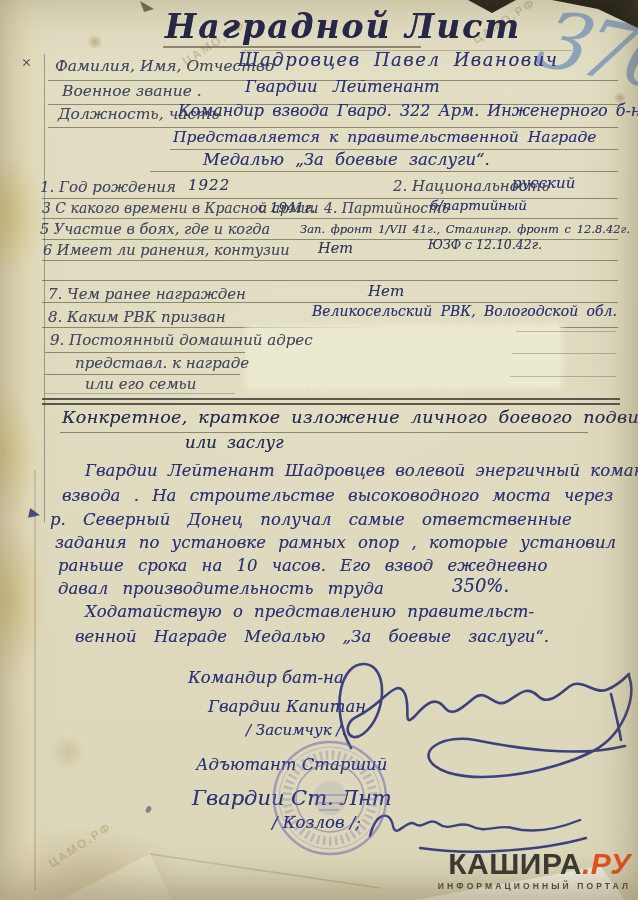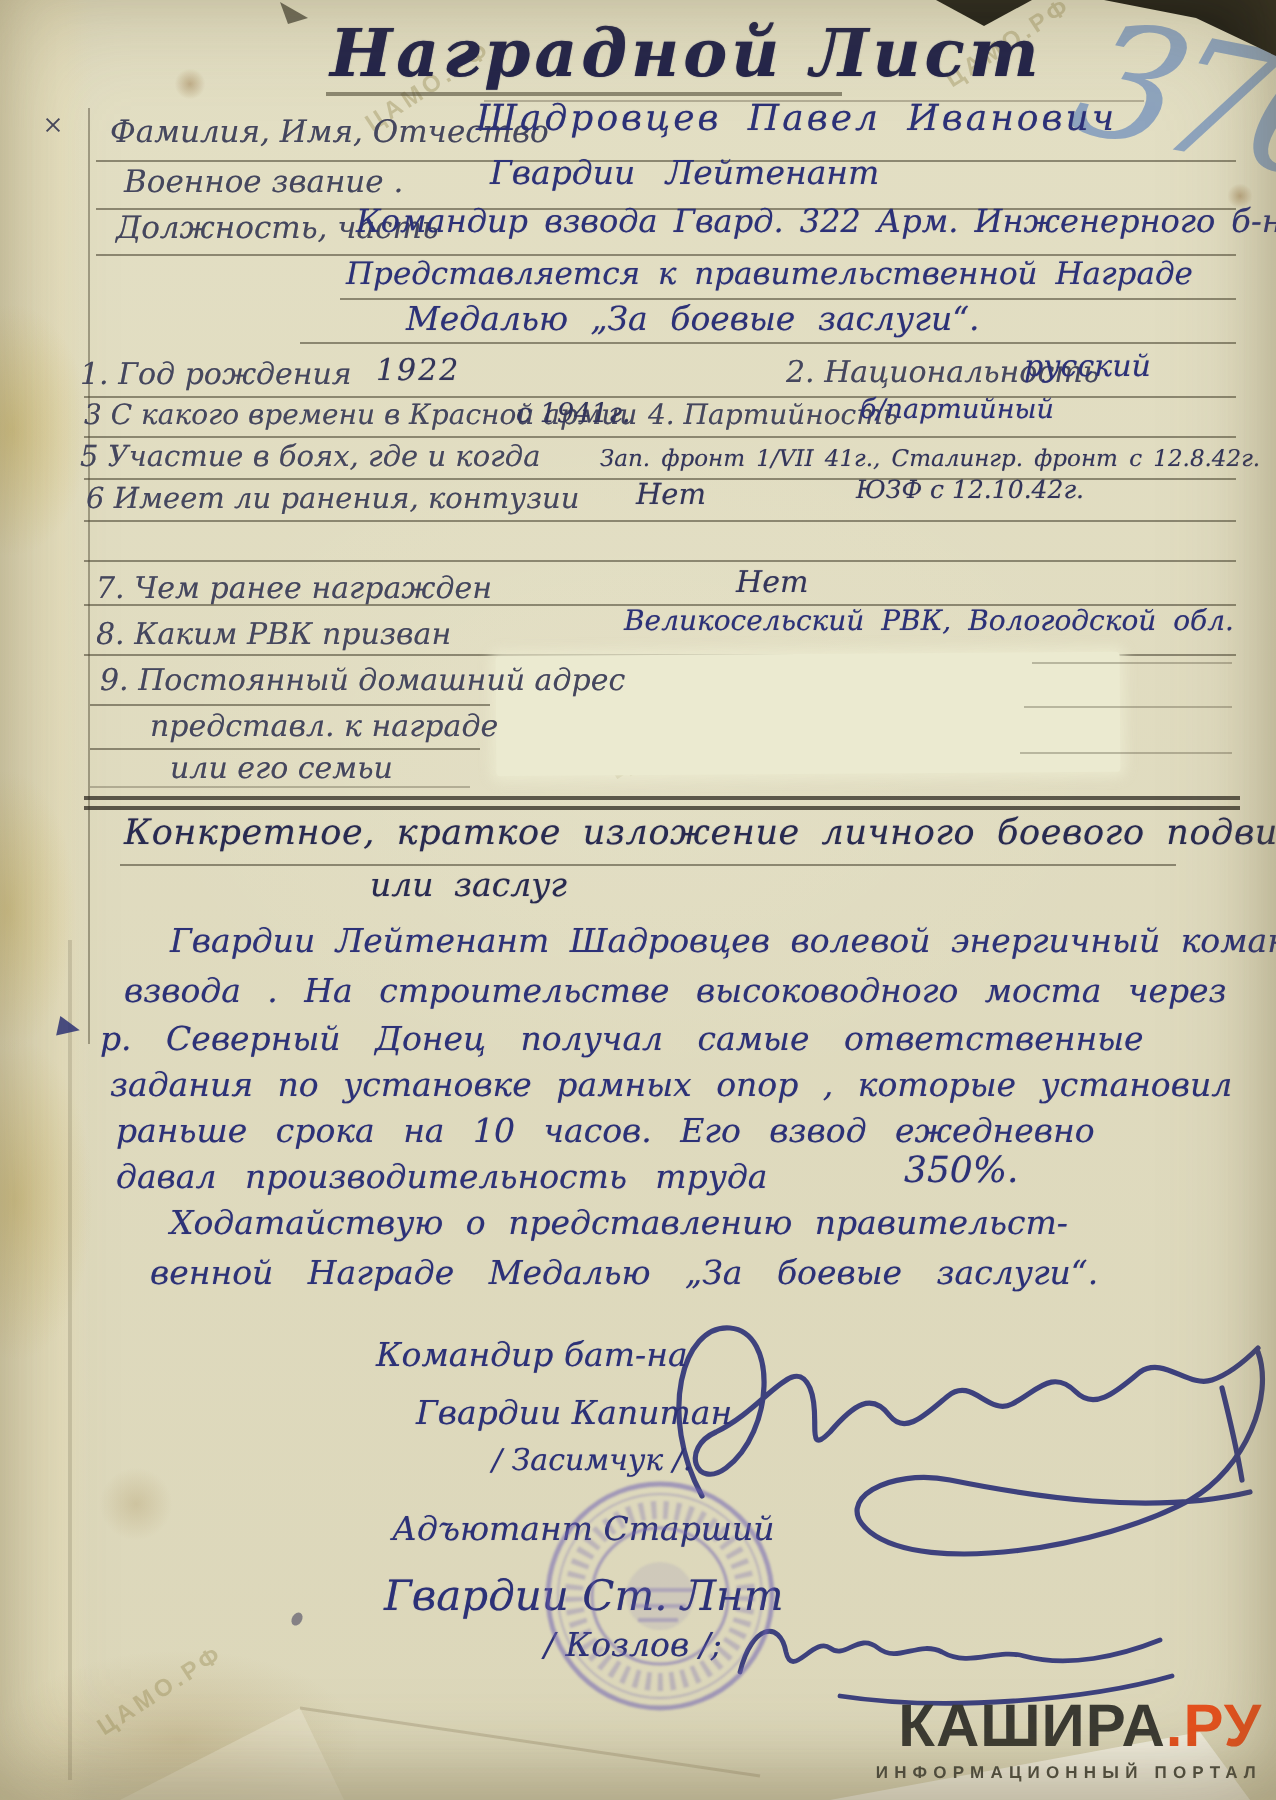--- a/index.html
+++ b/index.html
@@ -30,21 +30,21 @@
       border-radius:2px;transform:rotate(-.4deg);box-shadow:0 0 6px 3px rgba(235,234,208,.8);}
   .regnum{position:absolute;left:540px;top:4px;font-size:80px;font-style:italic;
       letter-spacing:-7px;color:rgba(118,148,188,.78);transform:rotate(11deg) skewX(-7deg);}
   .title{position:absolute;left:165px;top:7px;font-size:33px;font-style:italic;font-weight:600;
       letter-spacing:2px;color:#23244a;text-shadow:0 0 .6px rgba(35,36,74,.6);}
   .vline{position:absolute;left:44px;top:54px;width:1px;height:468px;background:rgba(88,82,62,.48);}
   .vline2{position:absolute;left:34px;top:470px;width:2px;height:420px;background:rgba(110,100,78,.22);}
   .logo{position:absolute;left:403px;top:849px;width:228px;text-align:right;
       font-family:"Liberation Sans",sans-serif;line-height:1;}
   .logo .nm{font-size:30px;font-weight:800;letter-spacing:.5px;color:#3a3a33;}
-  .logo .nm .tld{color:#e8501d;}
+  .logo .nm .tld{color:#e8501d;font-style:italic;}
   .logo .tag{margin-top:3px;font-size:8.5px;font-weight:700;letter-spacing:3.1px;color:#4a4a40;}
   .vignette{position:absolute;inset:0;pointer-events:none;
       box-shadow:inset 0 0 55px rgba(112,96,56,.35), inset 0 -16px 28px rgba(100,85,50,.22);}
   .xmark{position:absolute;left:22px;top:58px;width:9px;height:9px;}
   .xmark i{position:absolute;left:0;top:4px;width:9px;height:1px;background:#45475e;display:block;}
   .xmark i:first-child{transform:rotate(45deg);} .xmark i:last-child{transform:rotate(-45deg);}
   .arrowmark{position:absolute;left:29px;top:509px;width:0;height:0;border-left:11px solid #2c3177;
       border-top:5px solid transparent;border-bottom:5px solid transparent;transform:rotate(12deg);opacity:.85;}
   .dotmark{position:absolute;left:146px;top:806px;width:5px;height:7px;border-radius:50%;
       background:rgba(60,58,90,.55);transform:rotate(30deg);}

